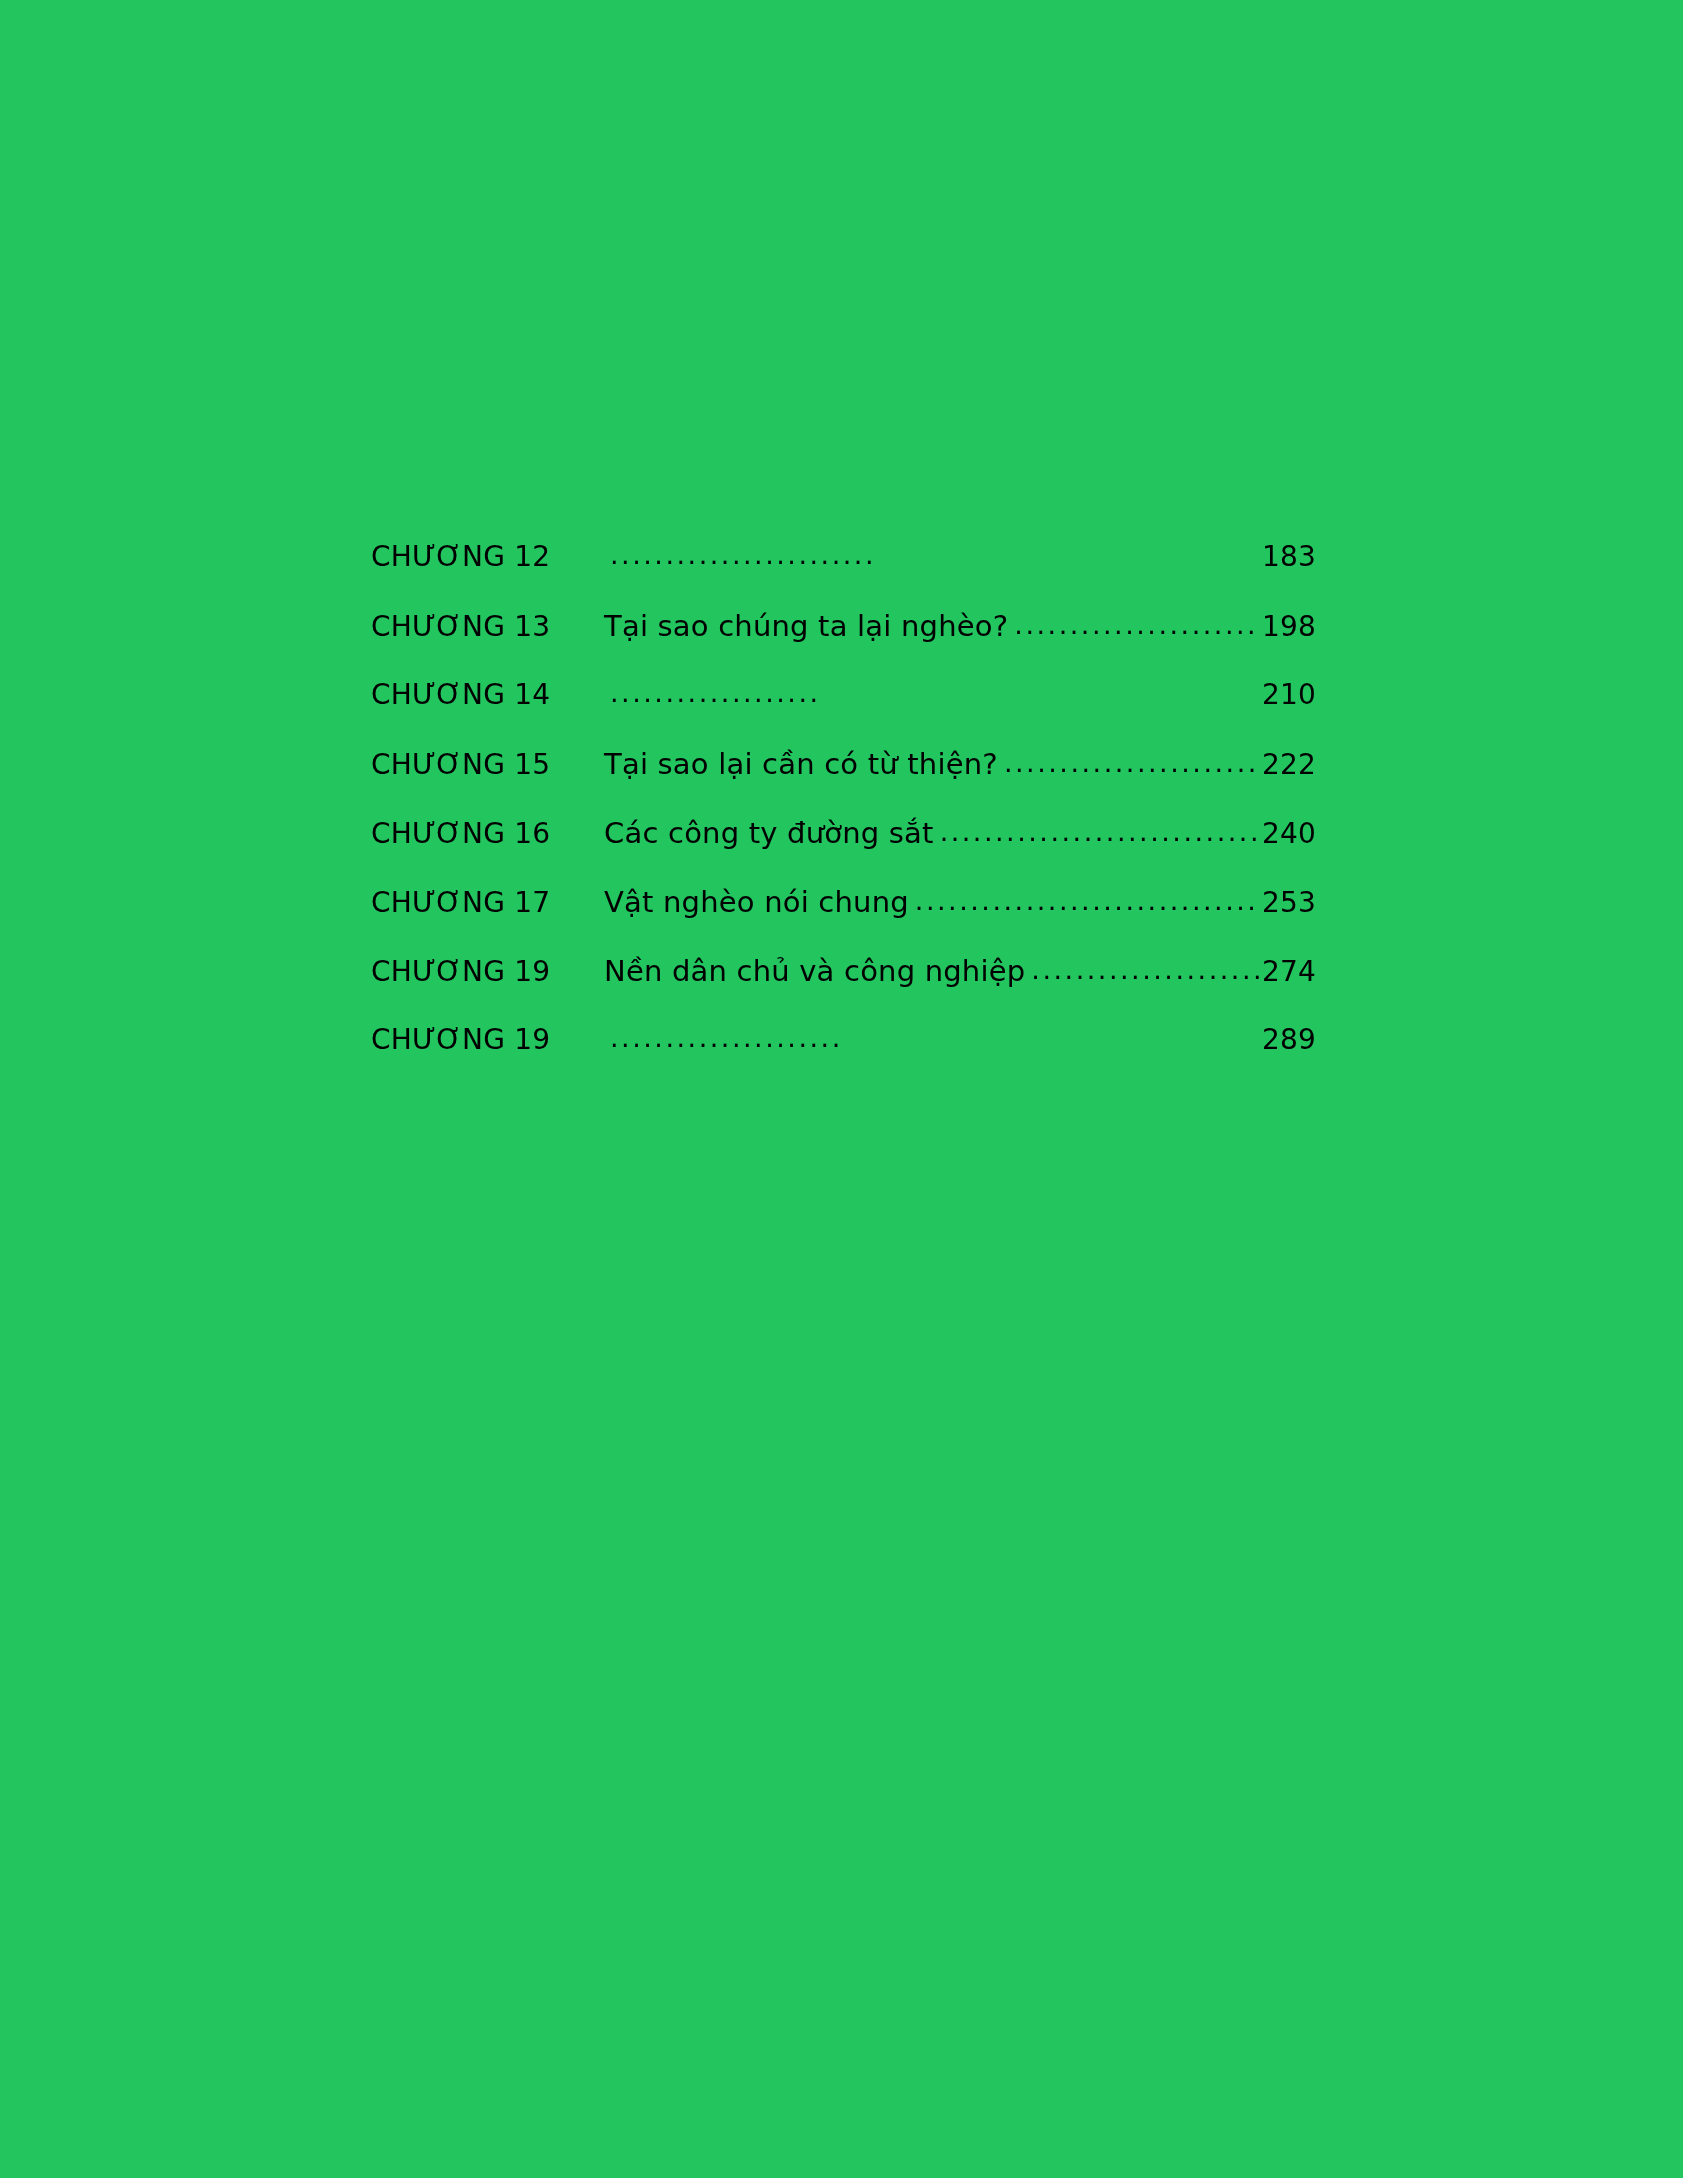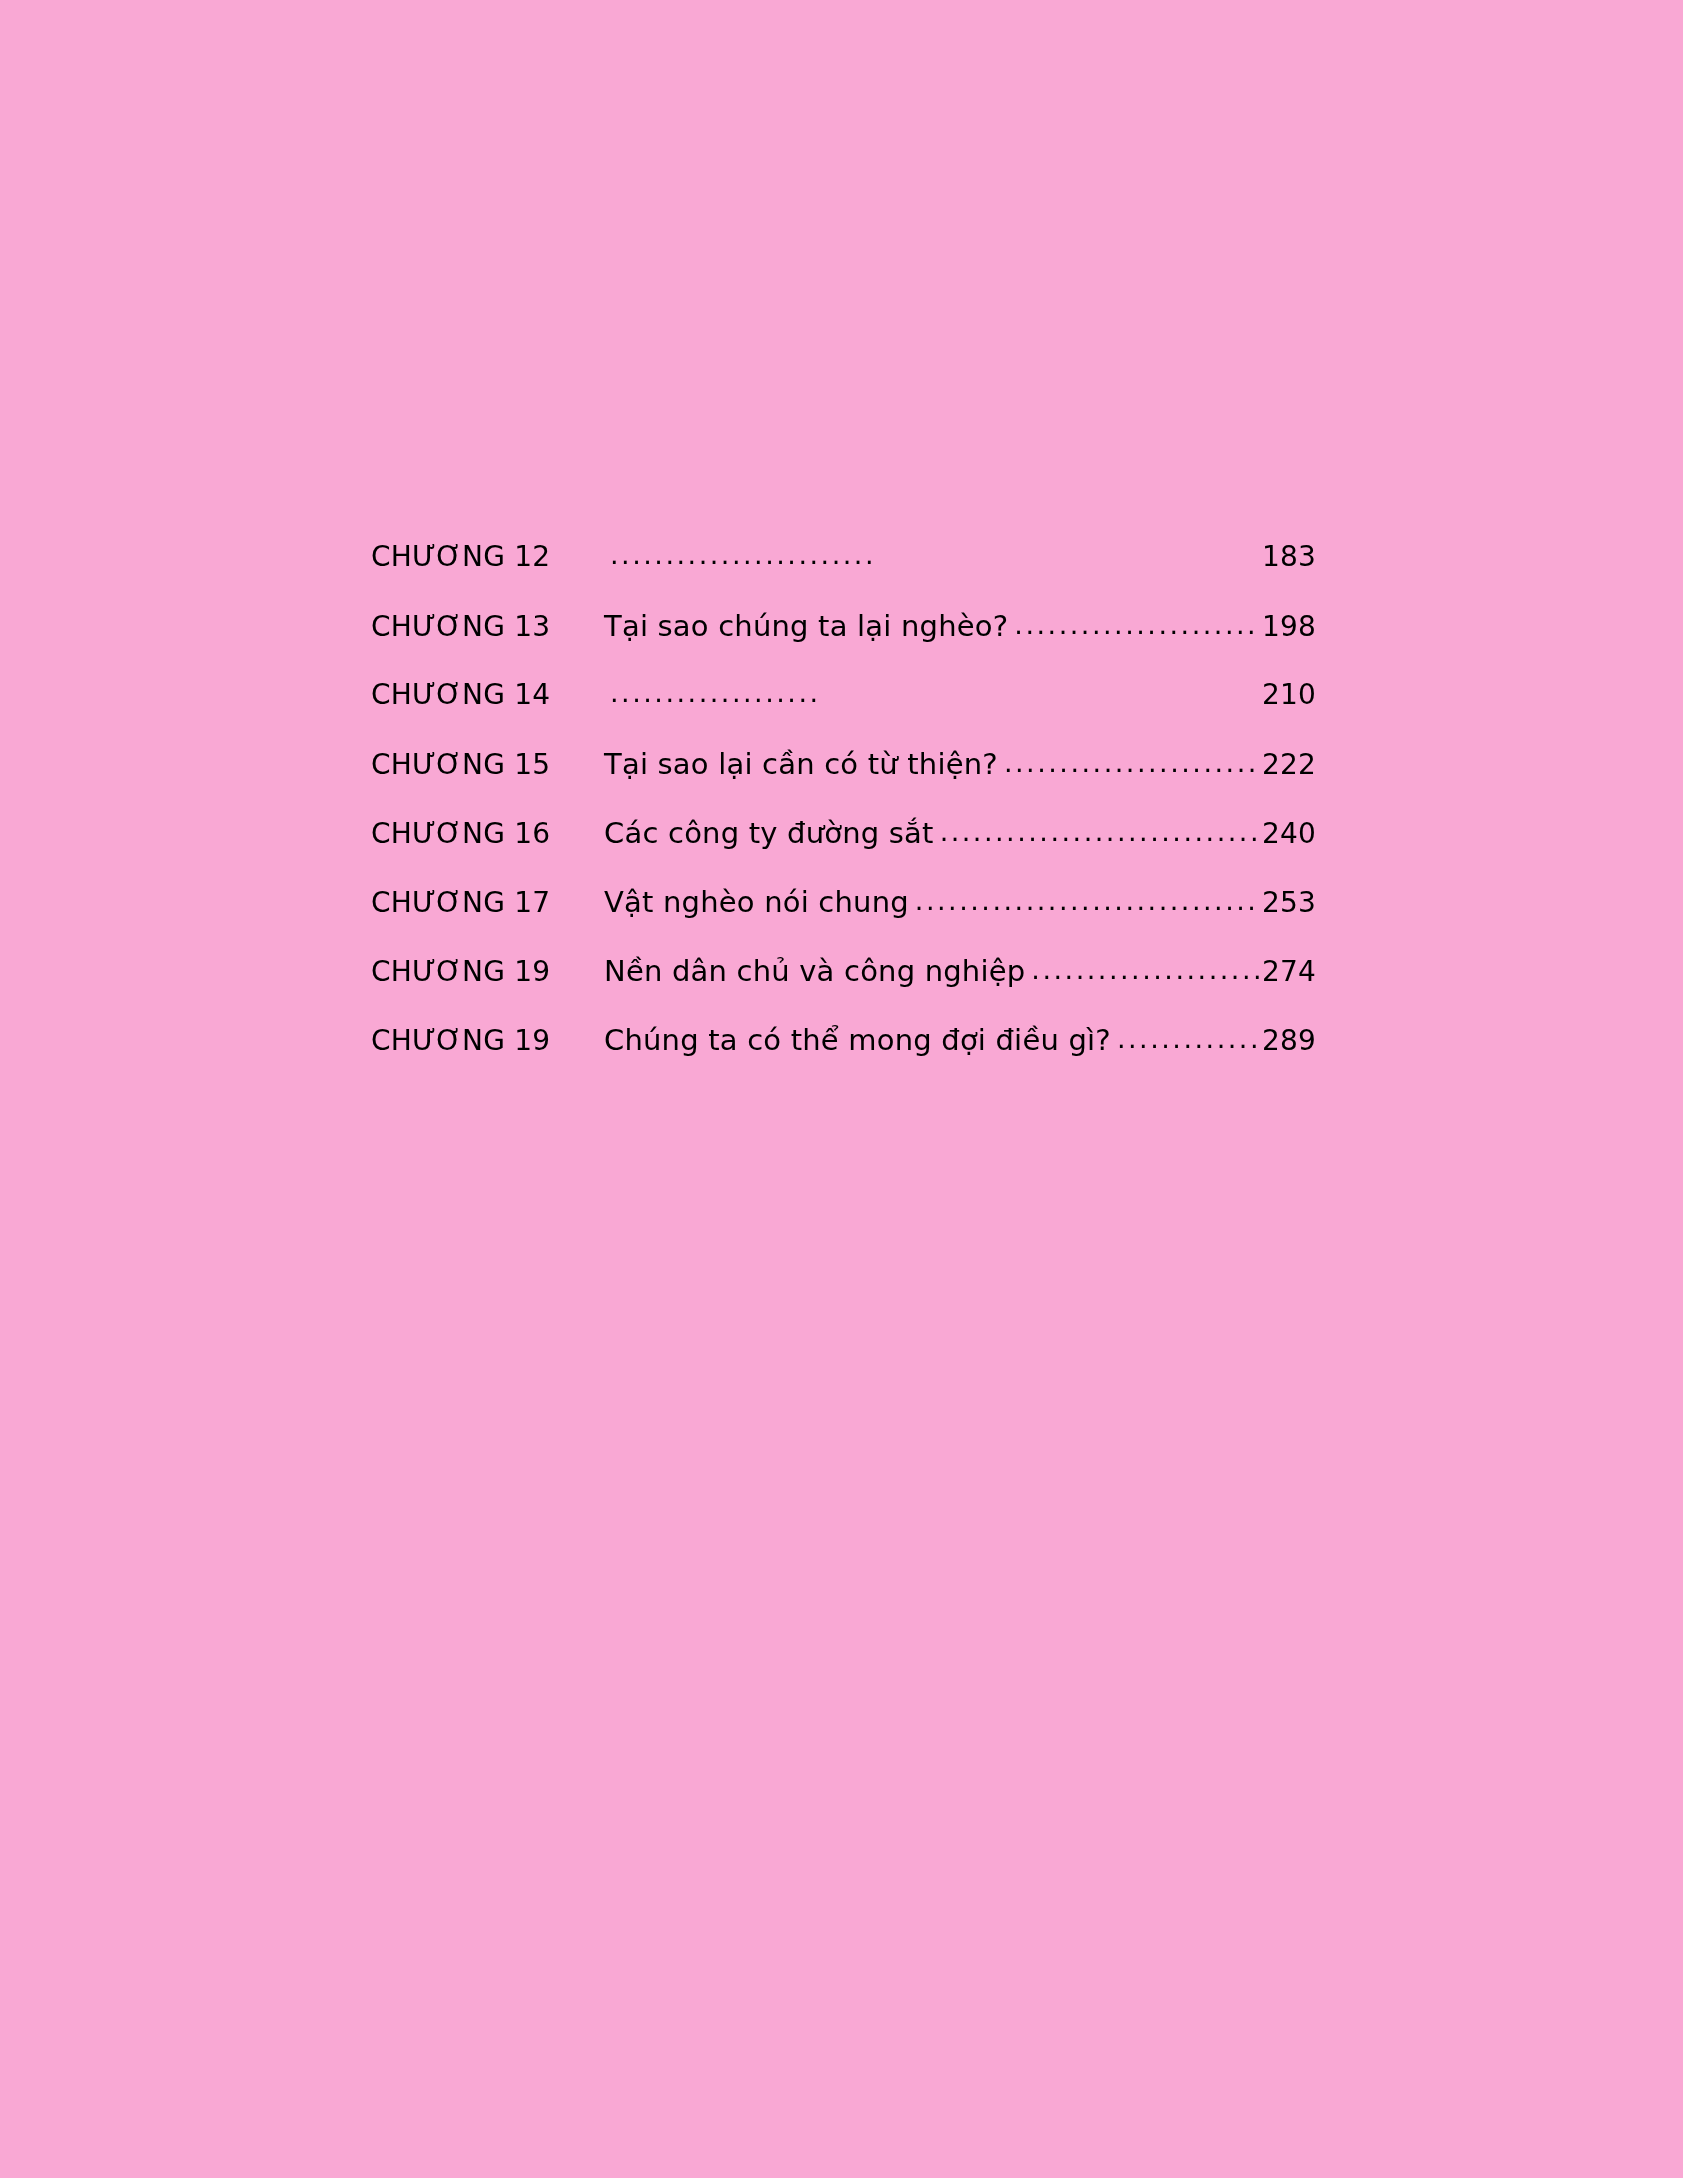--- a/index.html
+++ b/index.html
@@ -15,21 +15,21 @@
     position: relative;
     overflow: hidden;
   }
 
   .page {
     position: absolute;
     top: 0;
     left: 0;
     width: 1683px;
     height: 2178px;
-    background: #f9a8d4;
+    background: #22c55e;
   }
 
   .toc {
     position: absolute;
     top: 540px;
     left: 371px;
     width: 950px;
   }
 
   .toc-row {
@@ -141,21 +141,20 @@
       <span class="entry">
         <span class="entry-title">Nền dân chủ và công nghiệp</span>
         <span class="dots">...............................</span>
         <span class="page-num">274</span>
       </span>
     </div>
 
     <div class="toc-row">
       <span class="chapter-label">CHƯƠNG 19</span>
       <span class="entry">
-        <span class="entry-title">Chúng ta có thể mong đợi điều gì?</span>
         <span class="dots">.....................</span>
         <span class="page-num">289</span>
       </span>
     </div>
 
   </div>
 </div>
 
 
 </body></html>

